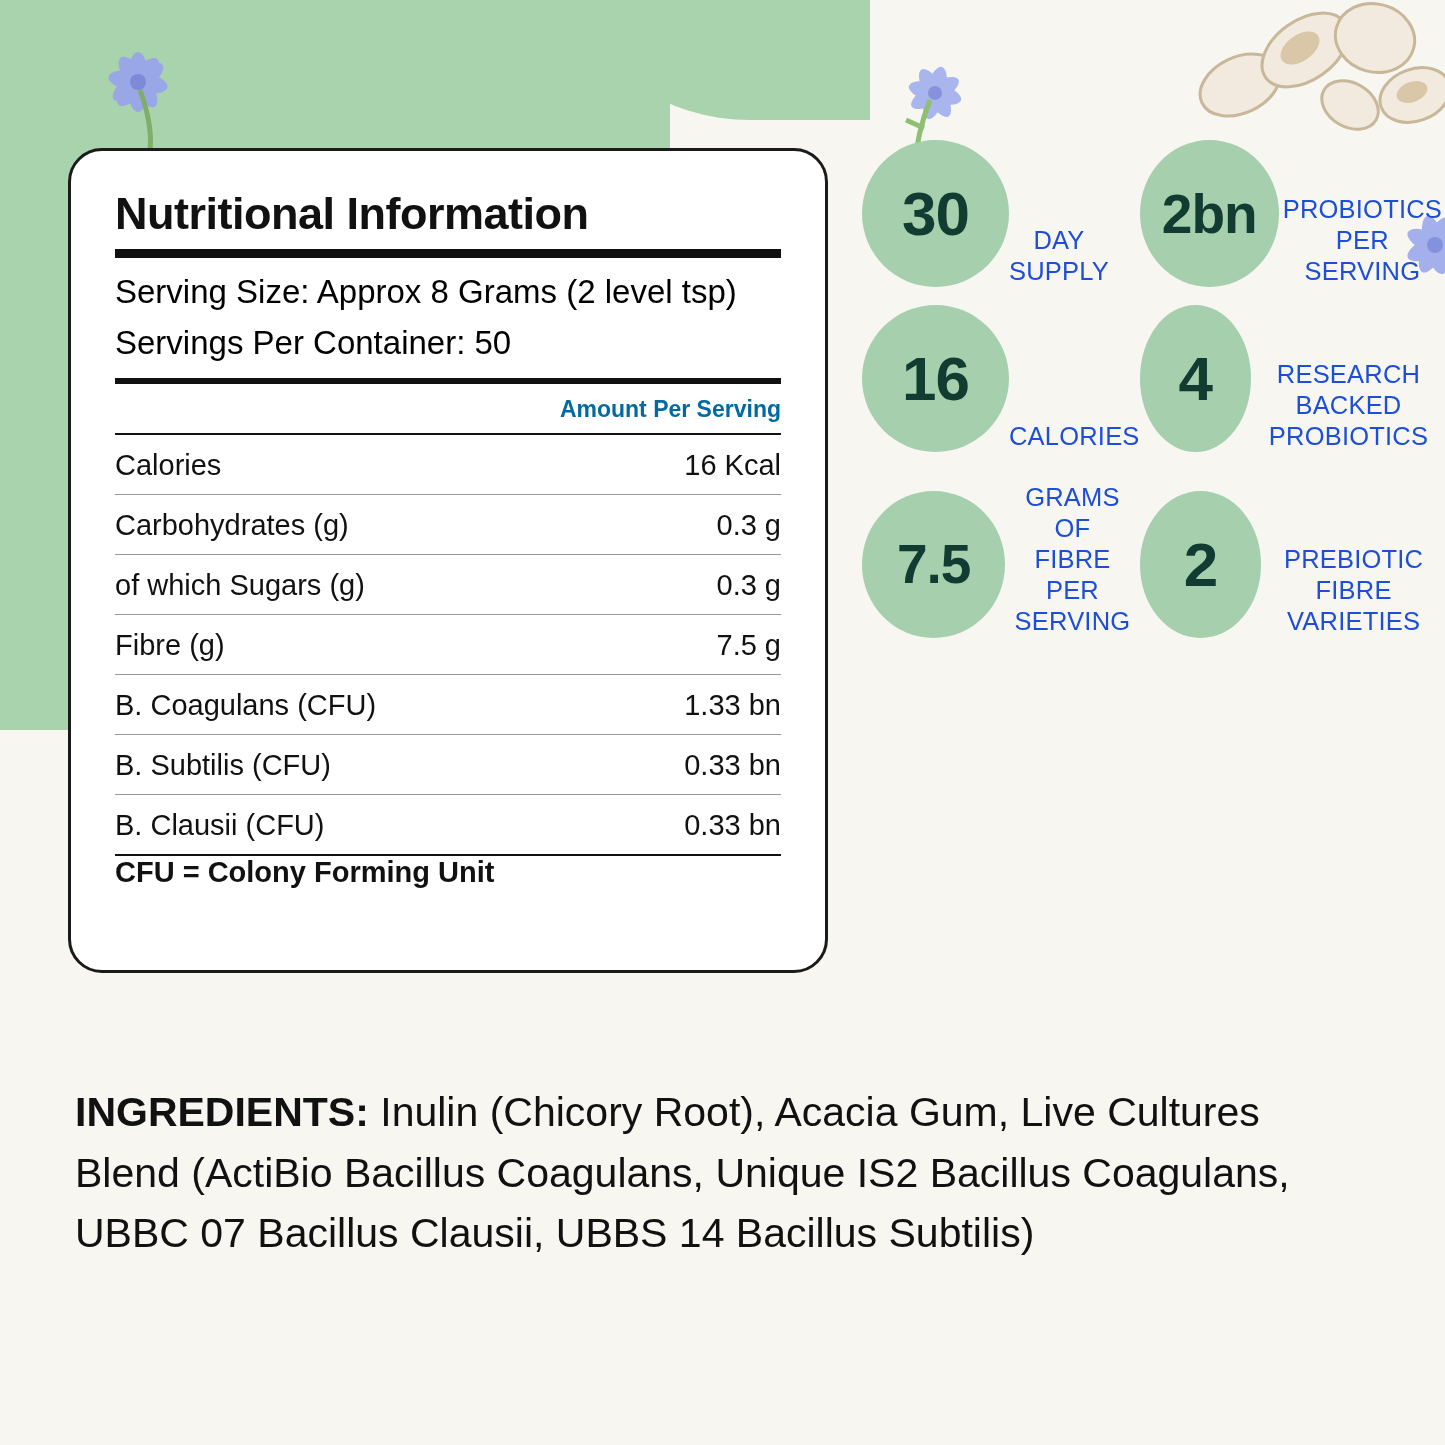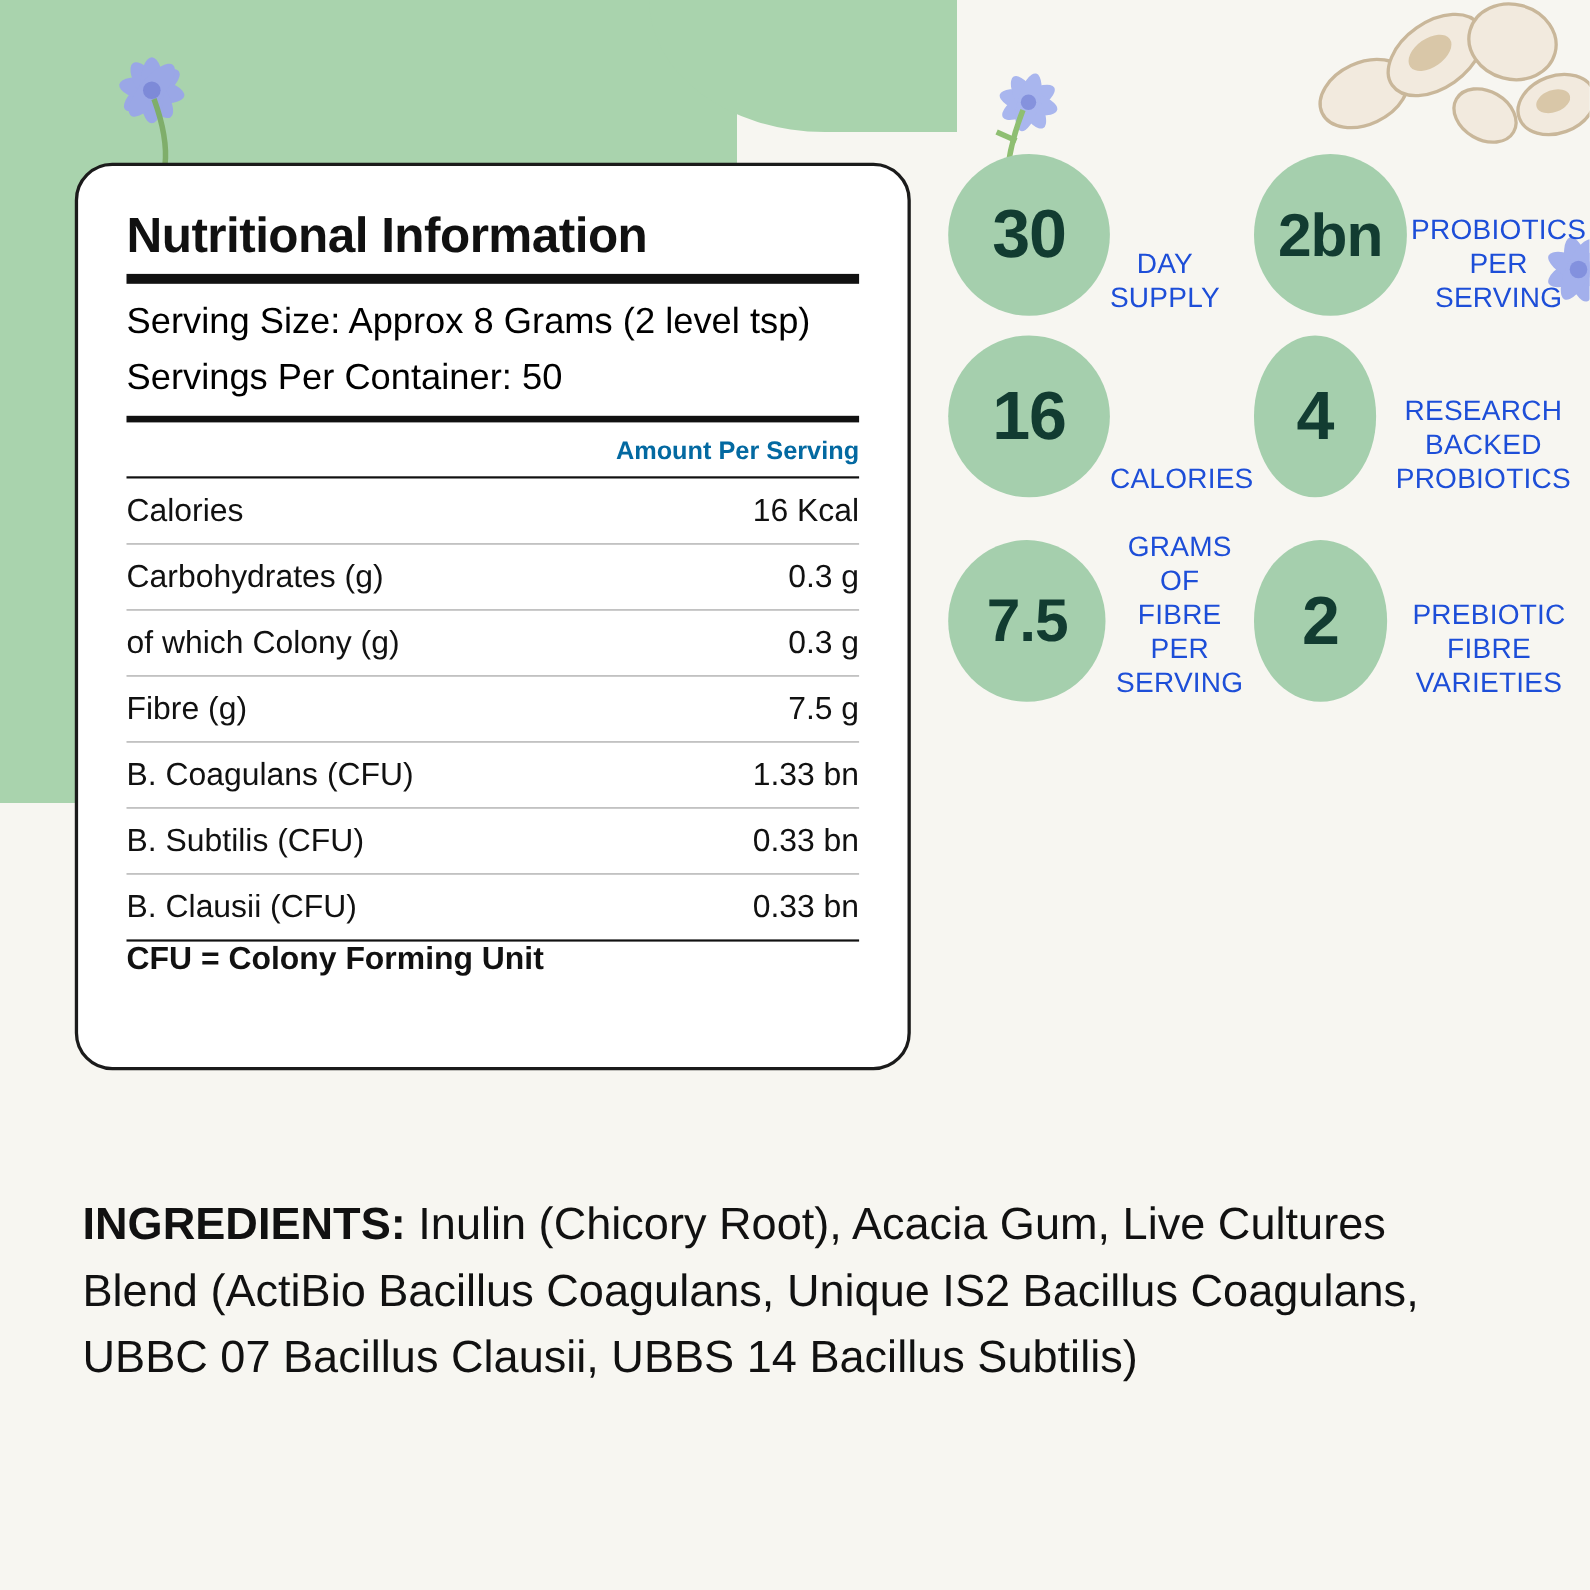--- a/index.html
+++ b/index.html
@@ -226,21 +226,21 @@
     </div>
     <div class="rule-hair"></div>
 
     <div class="nutri-row">
       <span>Carbohydrates (g)</span>
       <span class="val">0.3 g</span>
     </div>
     <div class="rule-hair"></div>
 
     <div class="nutri-row">
-      <span>of which Colony (g)</span>
+      <span>of which Sugars (g)</span>
       <span class="val">0.3 g</span>
     </div>
     <div class="rule-hair"></div>
 
     <div class="nutri-row">
       <span>Fibre  (g)</span>
       <span class="val">7.5 g</span>
     </div>
     <div class="rule-hair"></div>
 

